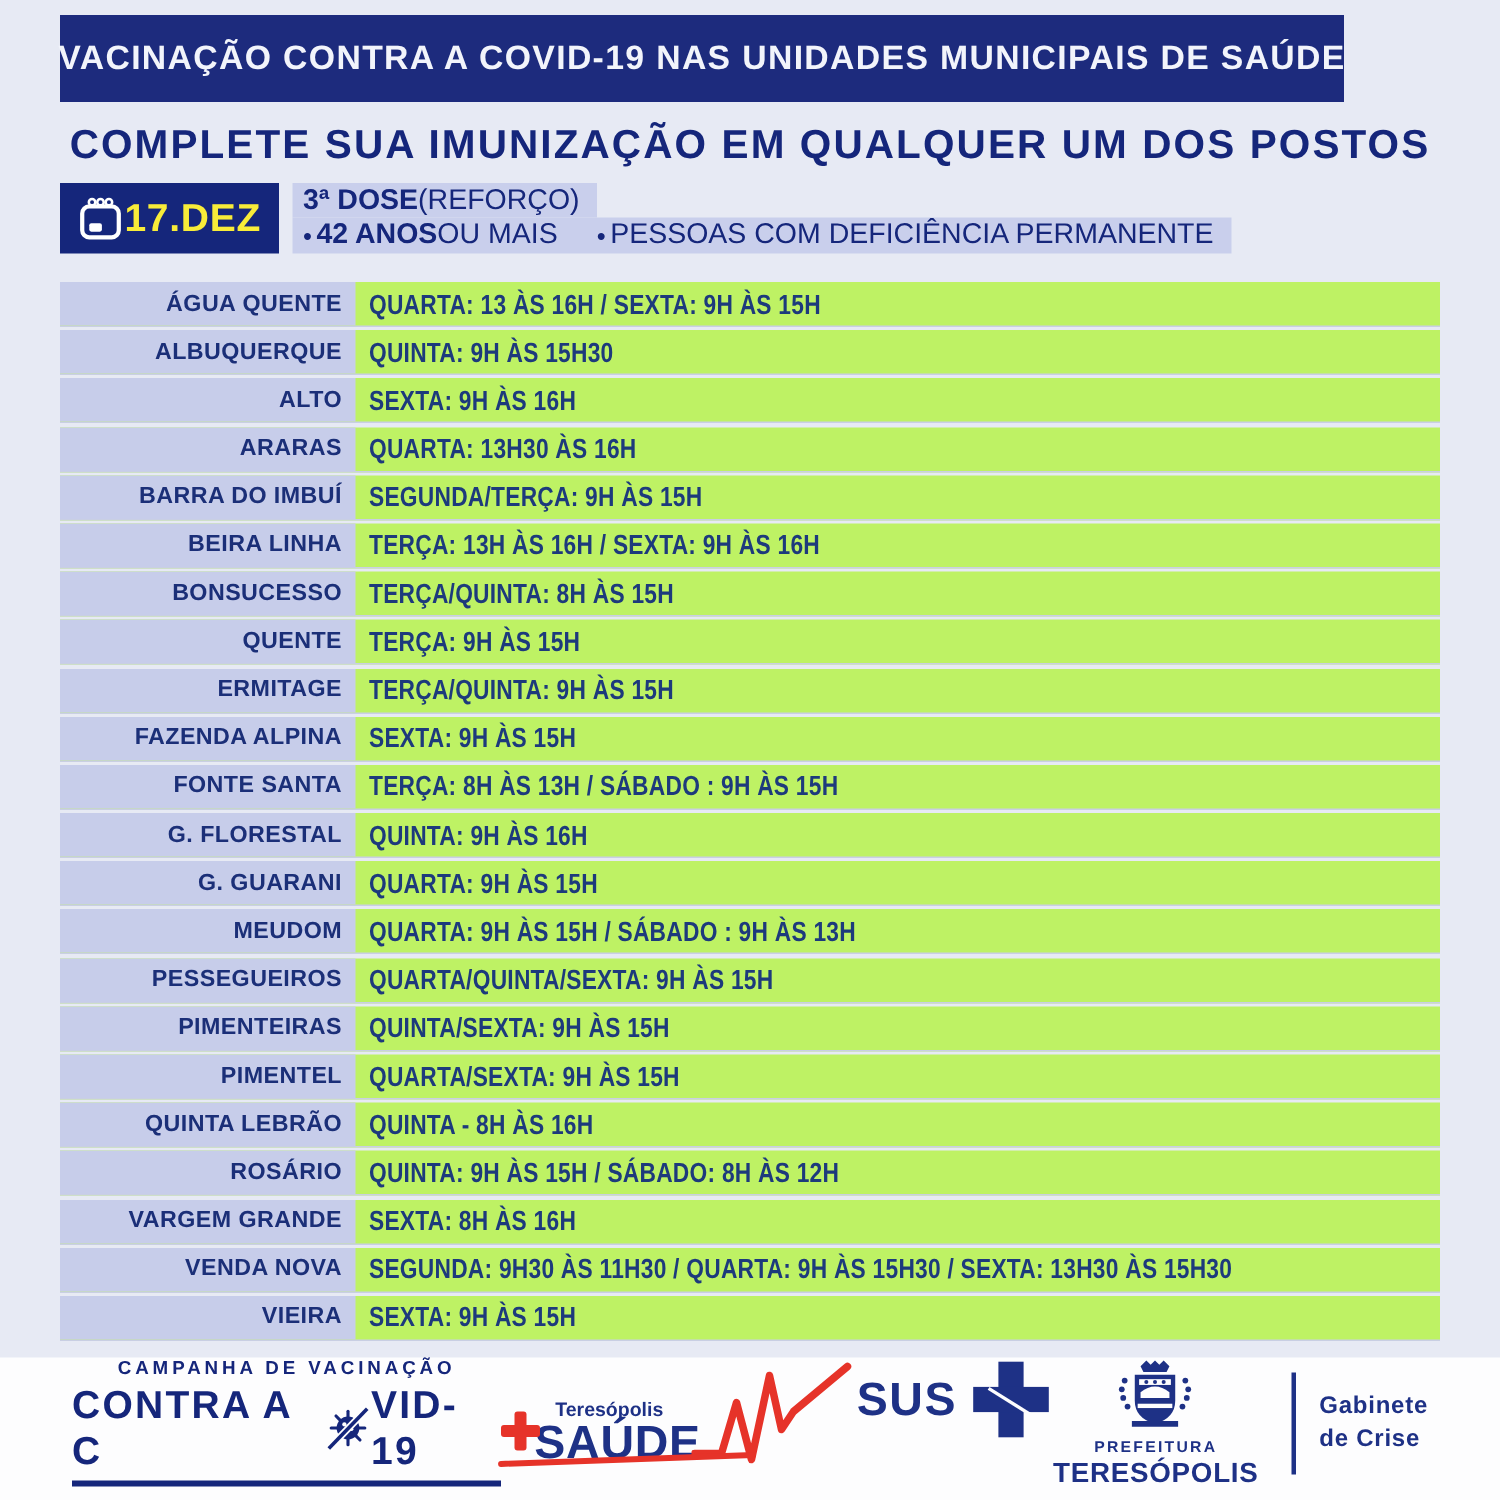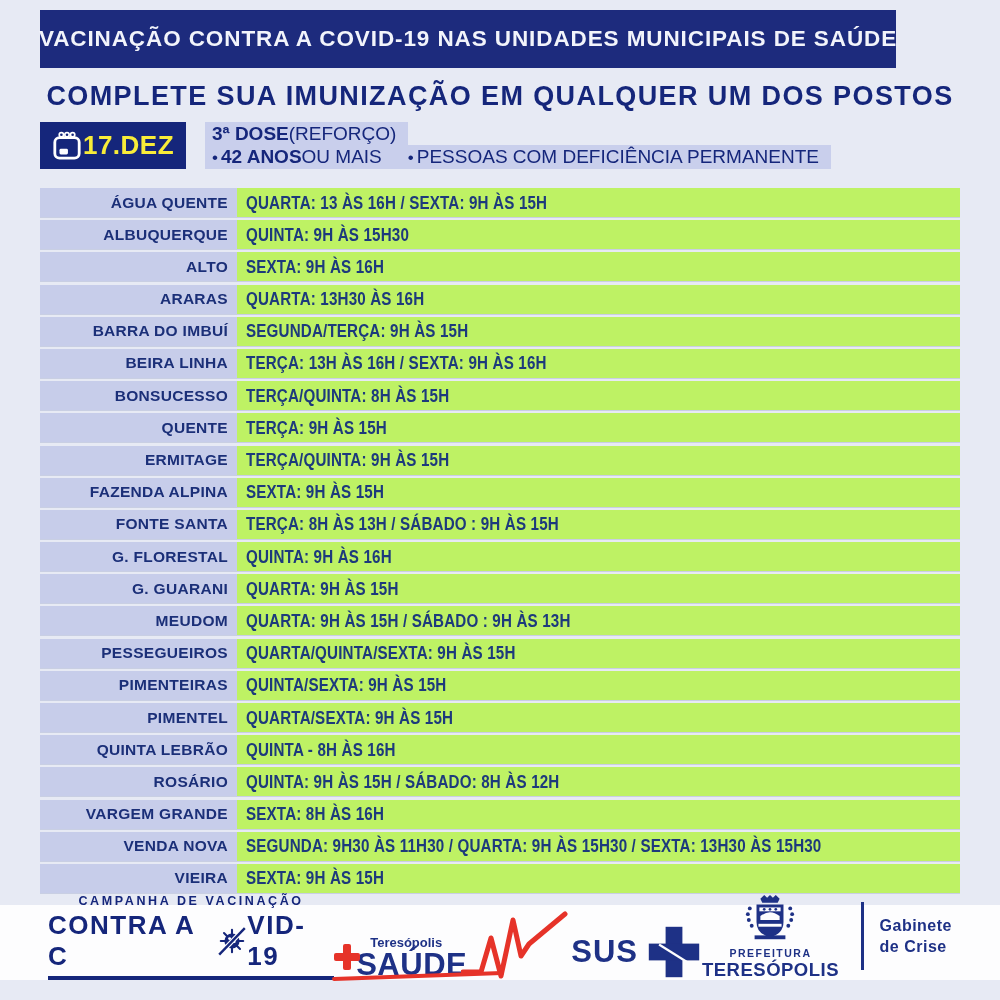--- a/index.html
+++ b/index.html
@@ -24,21 +24,21 @@
   .subtitle-text{
     color:#15267b;font-weight:bold;font-size:27px;letter-spacing:1.4px;white-space:nowrap;
   }
   
   .date-row{position:absolute;left:40px;top:122px;display:flex;align-items:flex-start;}
   .date-badge{
     width:146px;height:47px;background:#15267b;flex:0 0 auto;
     display:flex;align-items:center;justify-content:center;gap:1px;
   }
   .date-text{color:#f8ec39;font-size:26px;font-weight:bold;letter-spacing:.5px;}
-  .info-col{margin-left:19px;display:flex;flex-direction:column;align-items:flex-start;}
+  .info-col{margin-left:9px;display:flex;flex-direction:column;align-items:flex-start;}
   .strip{
     background:#c9cfec;color:#15267b;font-size:19px;white-space:nowrap;
     padding:0 12px 0 7px;display:flex;align-items:center;
   }
   .strip1{height:23px;}
   .strip2{height:24px;}
   .strip b{font-weight:bold;}
   .bullet{font-size:17px;margin-right:3px;line-height:1;}
   .bullet-gap{display:inline-block;width:26px;}
   
@@ -53,22 +53,22 @@
     padding-right:9px;font-weight:bold;font-size:15.5px;color:#1b2f78;
     letter-spacing:.3px;white-space:nowrap;
   }
   .hrs{flex:1;display:flex;align-items:center;padding-left:9px;overflow:hidden;}
   .hrs span{
     font-weight:bold;font-size:18.5px;color:#1d3a7c;white-space:nowrap;
     transform:scaleX(.82);transform-origin:left center;letter-spacing:.2px;
   }
   
   .footer{
-    position:absolute;left:0;top:905px;width:1000px;height:75px;background:#fdfdfe;
-    display:flex;align-items:flex-end;justify-content:space-between;
+    position:absolute;left:0;top:905px;width:1000px;height:95px;background:#fdfdfe;
+    display:flex;align-items:flex-start;justify-content:space-between;
     padding:0 48px;box-sizing:border-box;
   }
   .campaign{display:flex;flex-direction:column;align-items:center;}
   .campaign-kicker{font-size:12.5px;font-weight:bold;letter-spacing:2.6px;color:#15267b;white-space:nowrap;}
   .campaign-title{display:flex;align-items:center;font-size:26px;font-weight:bold;letter-spacing:1.5px;color:#15267b;margin-top:2px;}
   .campaign-underline{height:4px;background:#15267b;width:100%;margin-top:4px;}
   .saude{display:flex;align-items:flex-end;position:relative;}
   .saude-cross{position:relative;width:26px;height:26px;margin-right:-4px;margin-bottom:10px;z-index:2;}
   .saude-cross:before,.saude-cross:after{content:"";position:absolute;background:#e63329;border-radius:2px;}
   .saude-cross:before{left:9px;top:0;width:8px;height:26px;}

